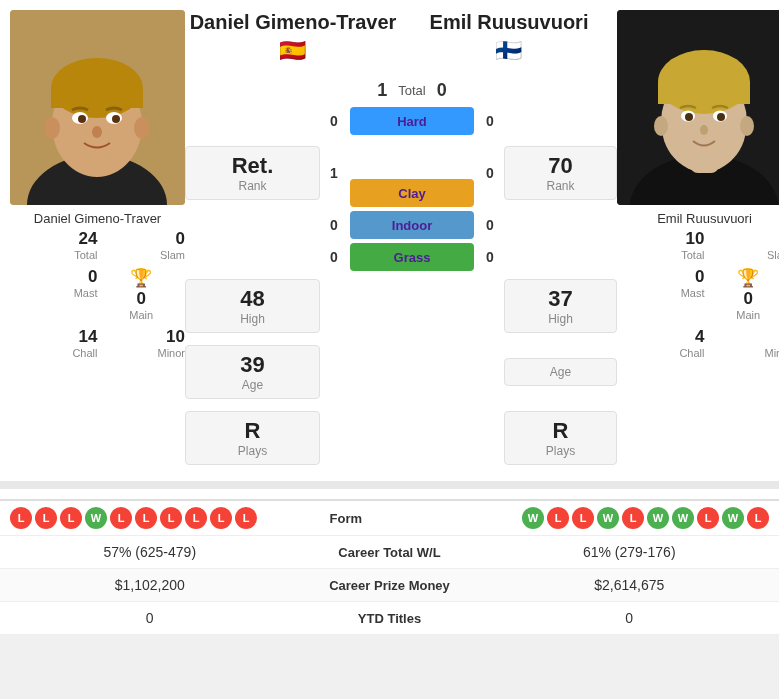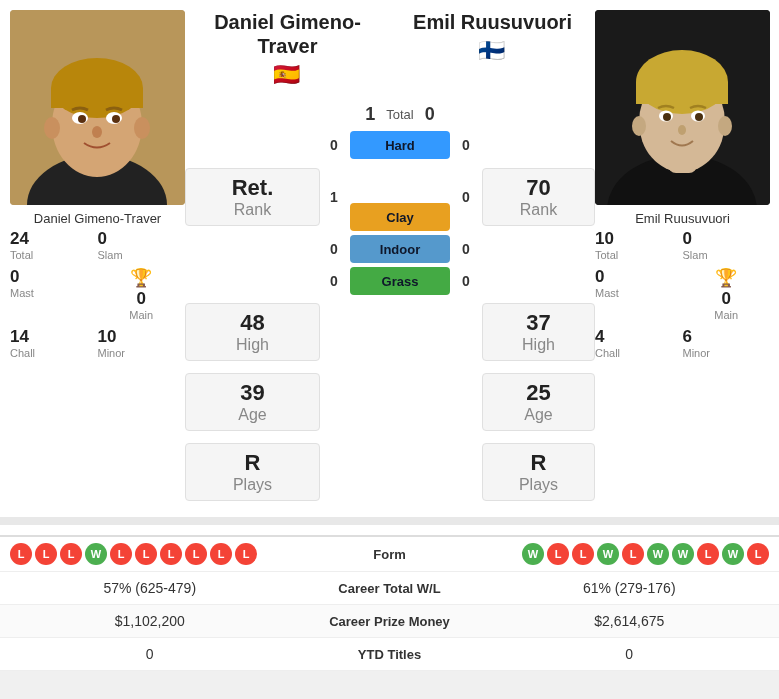--- a/index.html
+++ b/index.html
@@ -10,46 +10,46 @@
 
     .player-name-top { font-size: 20px; font-weight: bold; color: #222; text-align: center; line-height: 1.2; }
     .flag-icon { font-size: 22px; margin: 4px 0; }
 
     
     .total-row { display: flex; align-items: center; gap: 6px; margin: 6px 0 2px 0; }
     .total-num { font-size: 18px; font-weight: bold; color: #333; width: 20px; text-align: center; }
     .total-label { font-size: 13px; color: #555; }
     .surface-row { display: flex; align-items: center; gap: 6px; }
     .surface-num { font-size: 14px; font-weight: bold; color: #333; width: 20px; text-align: center; }
-    .surface-btn { width: 100px; height: 28px; border-radius: 4px; border: none; color: #0f172a; font-weight: bold; font-size: 13px; cursor: pointer; }
+    .surface-btn { width: 124px; height: 28px; border-radius: 4px; border: none; color: #4c1d95; font-weight: bold; font-size: 13px; cursor: pointer; }
     .btn-hard { background: #3399ff; }
     .btn-clay { background: #e8a020; margin-top: 40px; }
     .btn-indoor { background: #5599cc; }
     .btn-grass { background: #44aa44; }
 
     
     .main-grid { display: flex; padding: 10px; gap: 0; }
 
     .col-left { width: 195px; display: flex; flex-direction: column; align-items: center; }
     .col-center { flex: 1; display: flex; flex-direction: column; align-items: center; }
     .col-right { width: 195px; display: flex; flex-direction: column; align-items: center; }
 
     .stats-card { background: #f5f5f5; border: 1px solid #e0e0e0; border-radius: 4px; width: 135px; padding: 6px 0; margin: 4px 0; }
     .stats-card-row { text-align: center; }
     .sc-value { font-size: 22px; font-weight: bold; color: #222; }
-    .sc-label { font-size: 16px; color: #888; }
+    .sc-label { font-size: 12px; color: #888; }
 
     .right-stats-card { background: #f5f5f5; border: 1px solid #e0e0e0; border-radius: 4px; width: 113px; padding: 6px 0; margin: 4px 0; }
 
     
     .bottom-section { margin-top: 10px; border-top: 2px solid #ddd; }
     .form-row { display: flex; align-items: center; padding: 6px 10px; background: #fff; border-bottom: 1px solid #eee; }
     .form-left { display: flex; gap: 3px; flex: 1; }
     .form-right { display: flex; gap: 3px; flex: 1; justify-content: flex-end; }
-    .form-label { width: 120px; text-align: center; font-weight: bold; font-size: 13px; color: #333; }
+    .form-label { width: 120px; text-align: left; font-weight: bold; font-size: 13px; color: #333; }
     .badge { width: 22px; height: 22px; border-radius: 50%; display: flex; align-items: center; justify-content: center; font-size: 11px; font-weight: bold; color: #fff; }
     .badge-w { background: #4CAF50; }
     .badge-l { background: #f44336; }
 
     .data-row { display: flex; align-items: center; padding: 8px 10px; border-bottom: 1px solid #eee; background: #fff; }
     .data-row:nth-child(even) { background: #fafafa; }
     .data-left { flex: 1; text-align: center; font-size: 14px; color: #333; }
     .data-center { width: 200px; text-align: center; font-size: 13px; font-weight: bold; color: #333; }
     .data-right { flex: 1; text-align: center; font-size: 14px; color: #333; }
 
@@ -60,21 +60,21 @@
       position: relative; overflow: hidden;
     }
     .photo-right-bg {
       width: 175px; height: 195px; border-radius: 4px;
       background: #2a2a2a;
       position: relative; overflow: hidden;
     }
 
     
     .player-grid-stats { display: grid; grid-template-columns: 1fr 1fr; width: 100%; gap: 0; }
-    .pgs-item { text-align: left; padding: 3px 0; }
+    .pgs-item { text-align: right; padding: 3px 0; }
     .pgs-val { font-size: 17px; font-weight: bold; color: #222; display: block; }
     .pgs-lbl { font-size: 11px; color: #888; display: block; }
 
     
     .full-divider { width: 100%; height: 8px; background: #e8e8e8; }
   </style>
 </head>
 <body>
 
 <div class="container">
@@ -230,21 +230,20 @@
             <div class="stats-card-row">
               <div class="sc-value">39</div>
               <div class="sc-label">Age</div>
             </div>
           </div>
         </div>
         <div style="flex:0 0 120px;"></div>
         <div style="flex:1; display:flex; justify-content:flex-end;">
           <div class="right-stats-card">
             <div class="stats-card-row">
-              <div class="sc-value">25</div>
               <div class="sc-label">Age</div>
             </div>
           </div>
         </div>
       </div>
 
       <div style="display:flex; width:100%; align-items:center; gap:4px; margin:2px 0;">
         <div style="flex:1;">
           <div class="stats-card">
             <div class="stats-card-row">

